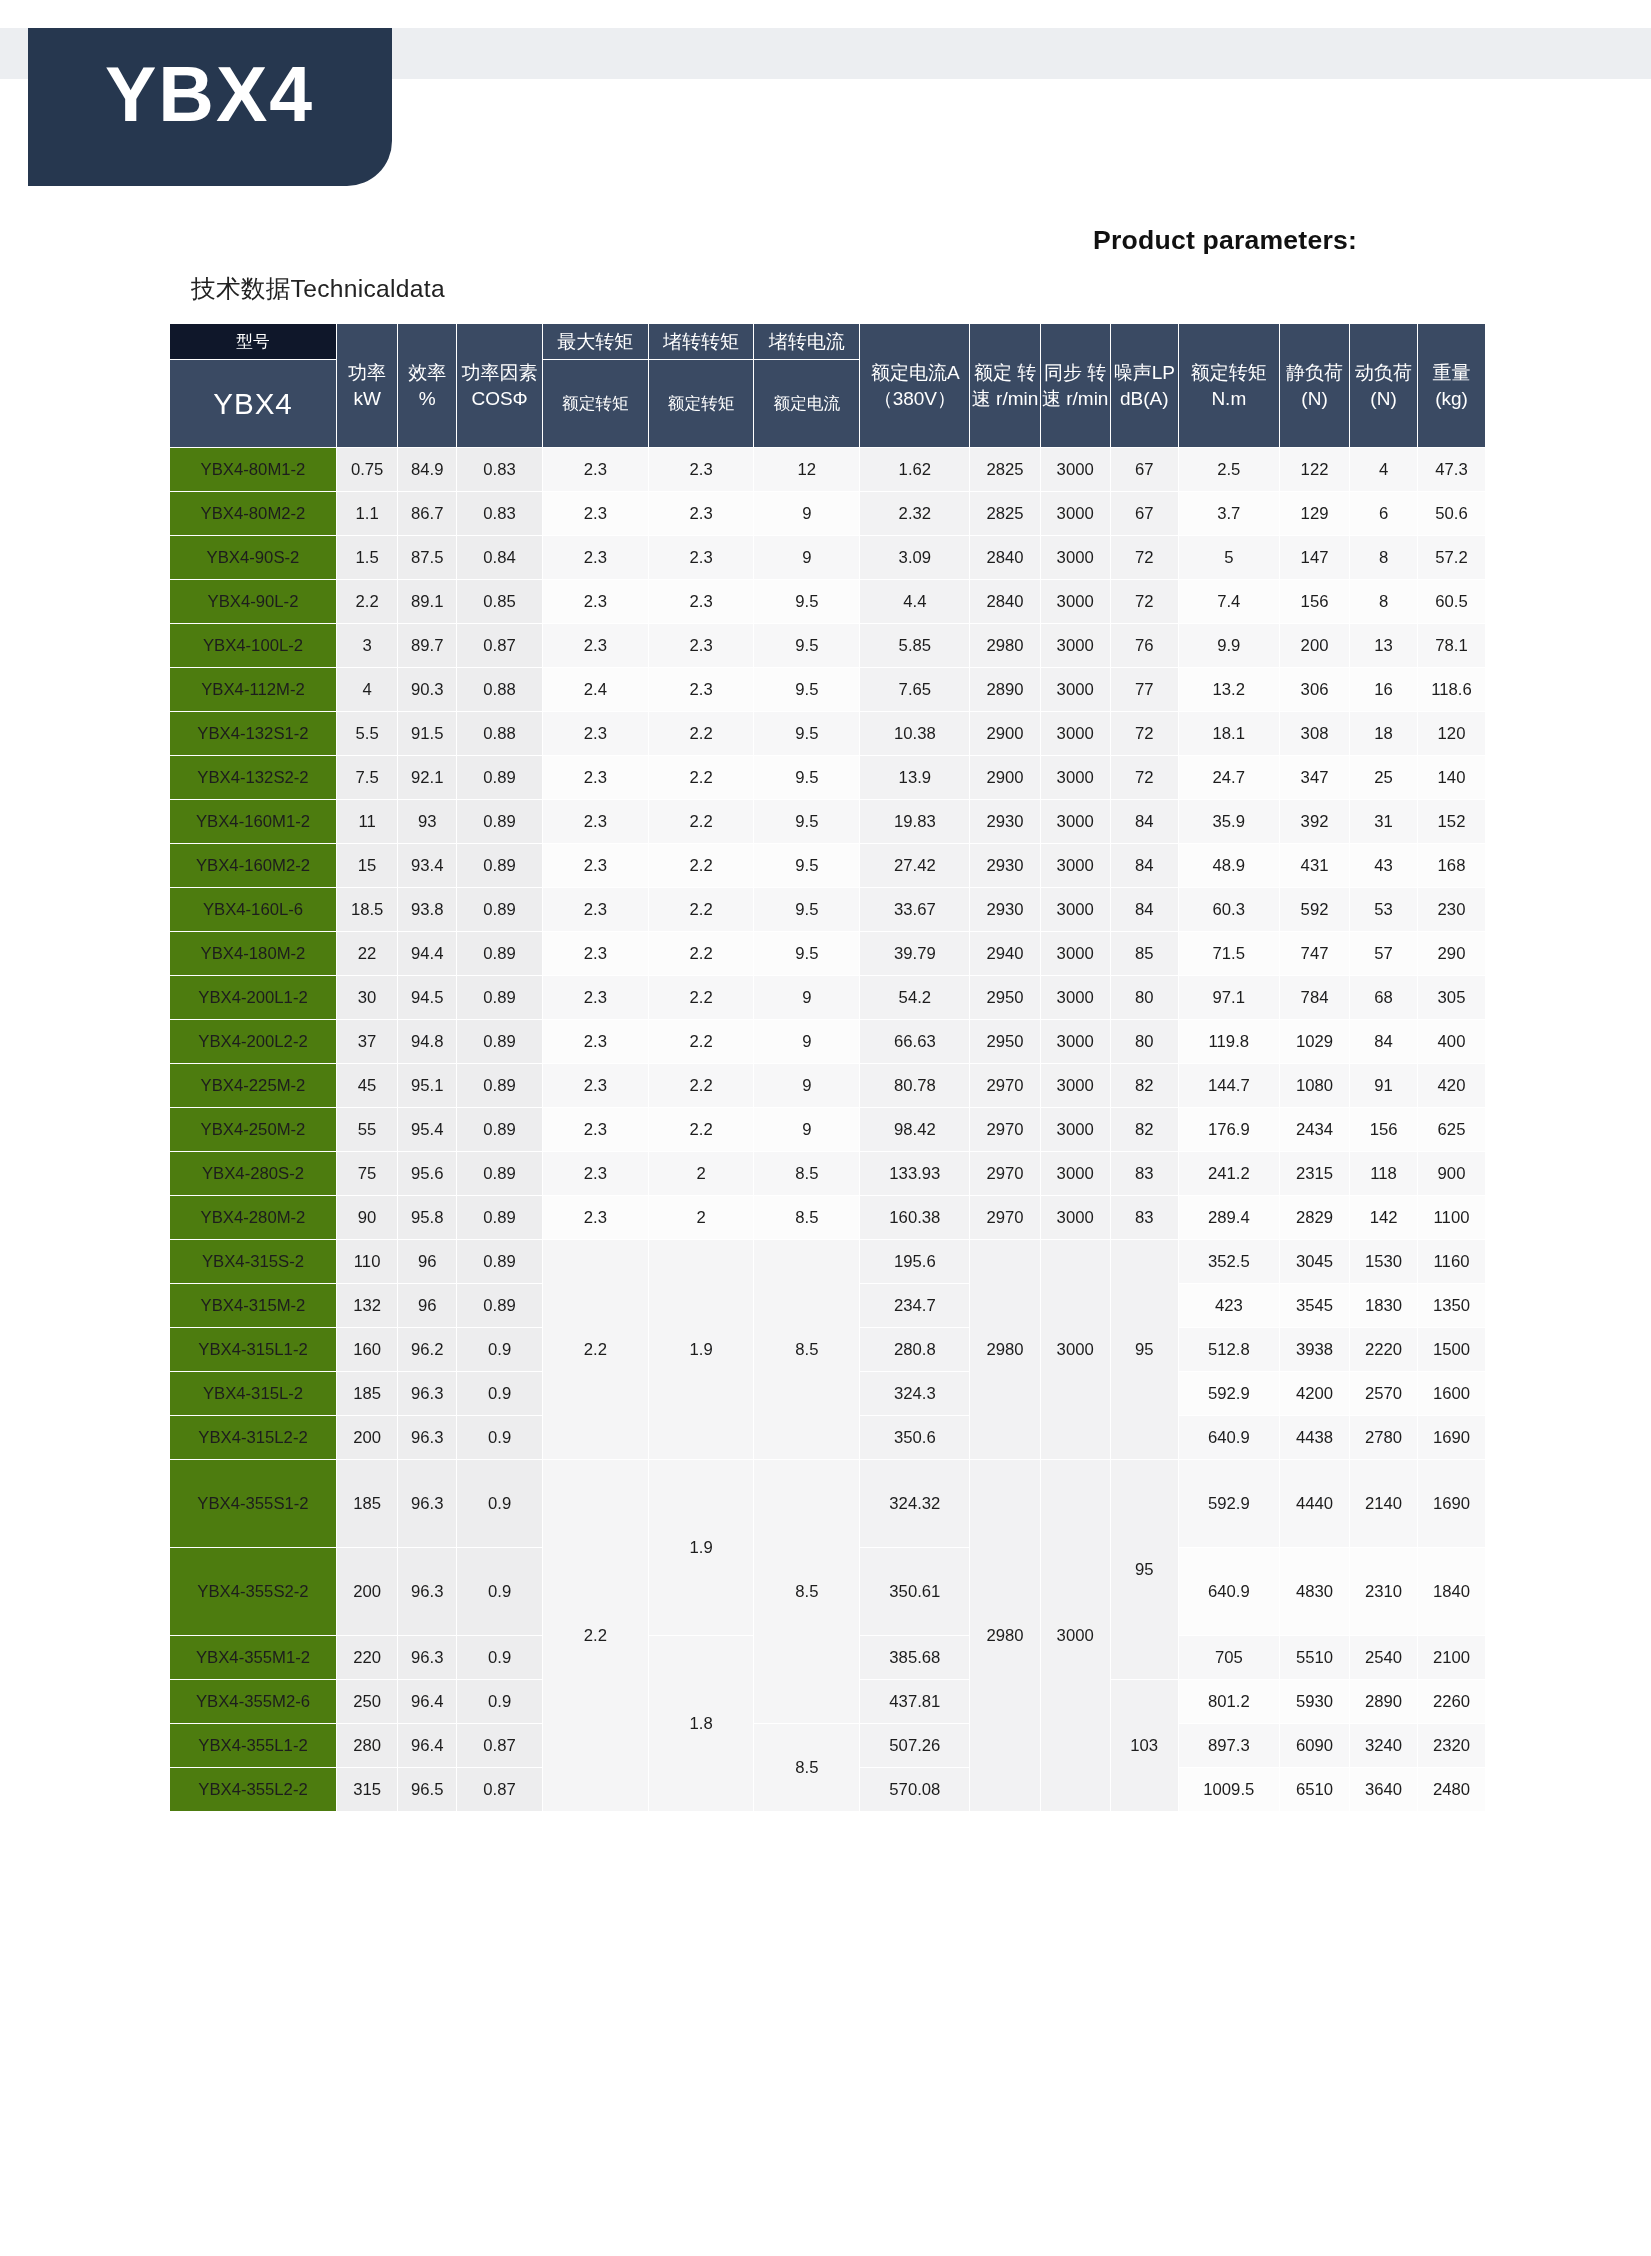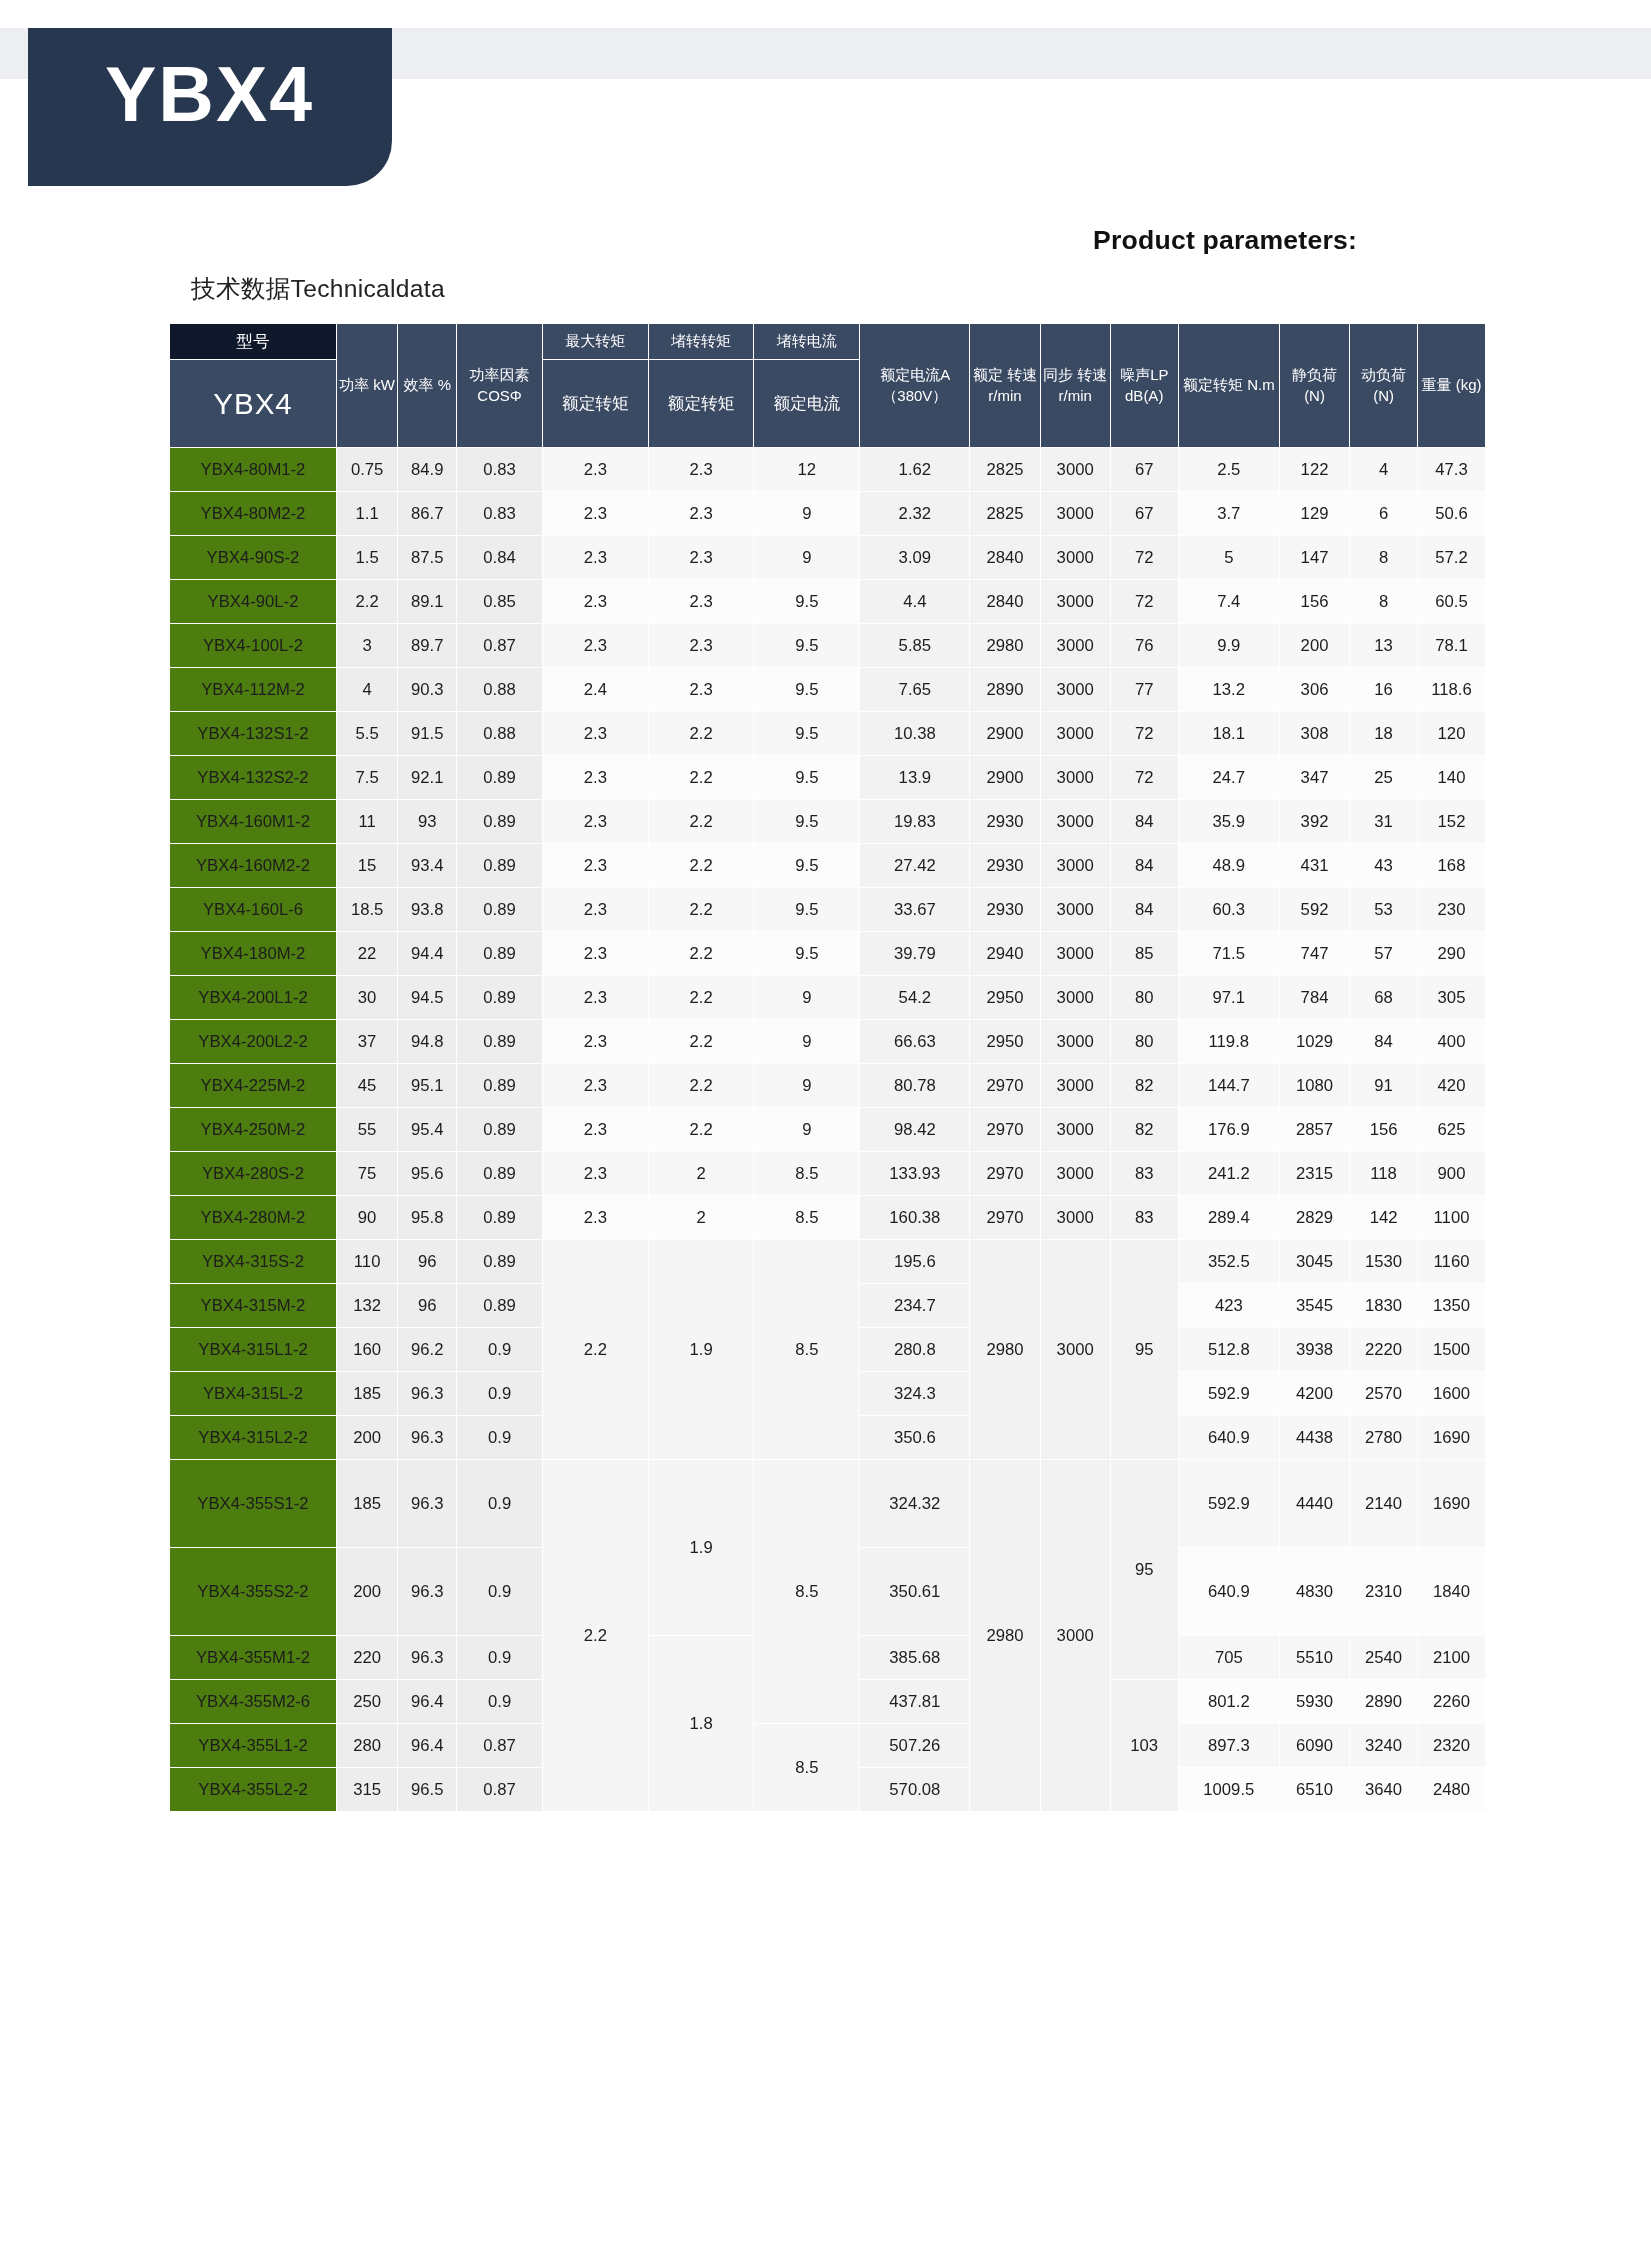--- a/index.html
+++ b/index.html
@@ -93,21 +93,21 @@
     border: 1px solid #ffffff;
     text-align: center;
     vertical-align: middle;
     padding: 0;
     font-weight: normal;
   }
   
   .hdr {
     background: #3a4a63;
     color: #ffffff;
-    font-size: 15px;
+    font-size: 19px;
     line-height: 1.35;
     height: 35px;
   }
   .hdr-model-top {
     background: #0f172a;
     color: #ffffff;
     font-size: 16.7px;
     height: 35px;
   }
   .hdr-model-big {
@@ -515,21 +515,21 @@
           <td class="c-alt">95.4</td>
           <td class="c-alt">0.89</td>
           <td class="c-white">2.3</td>
           <td class="c-white">2.2</td>
           <td class="c-white">9</td>
           <td class="c-light">98.42</td>
           <td class="c-light">2970</td>
           <td class="c-light">3000</td>
           <td class="c-light">82</td>
           <td class="c-white">176.9</td>
-          <td class="c-white">2857</td>
+          <td class="c-white">2434</td>
           <td class="c-white">156</td>
           <td class="c-white">625</td>
         </tr>
         <tr>
           <td class="c-model">YBX4-280S-2</td>
           <td class="c-alt">75</td>
           <td class="c-alt">95.6</td>
           <td class="c-alt">0.89</td>
           <td class="c-plain">2.3</td>
           <td class="c-plain">2</td>

